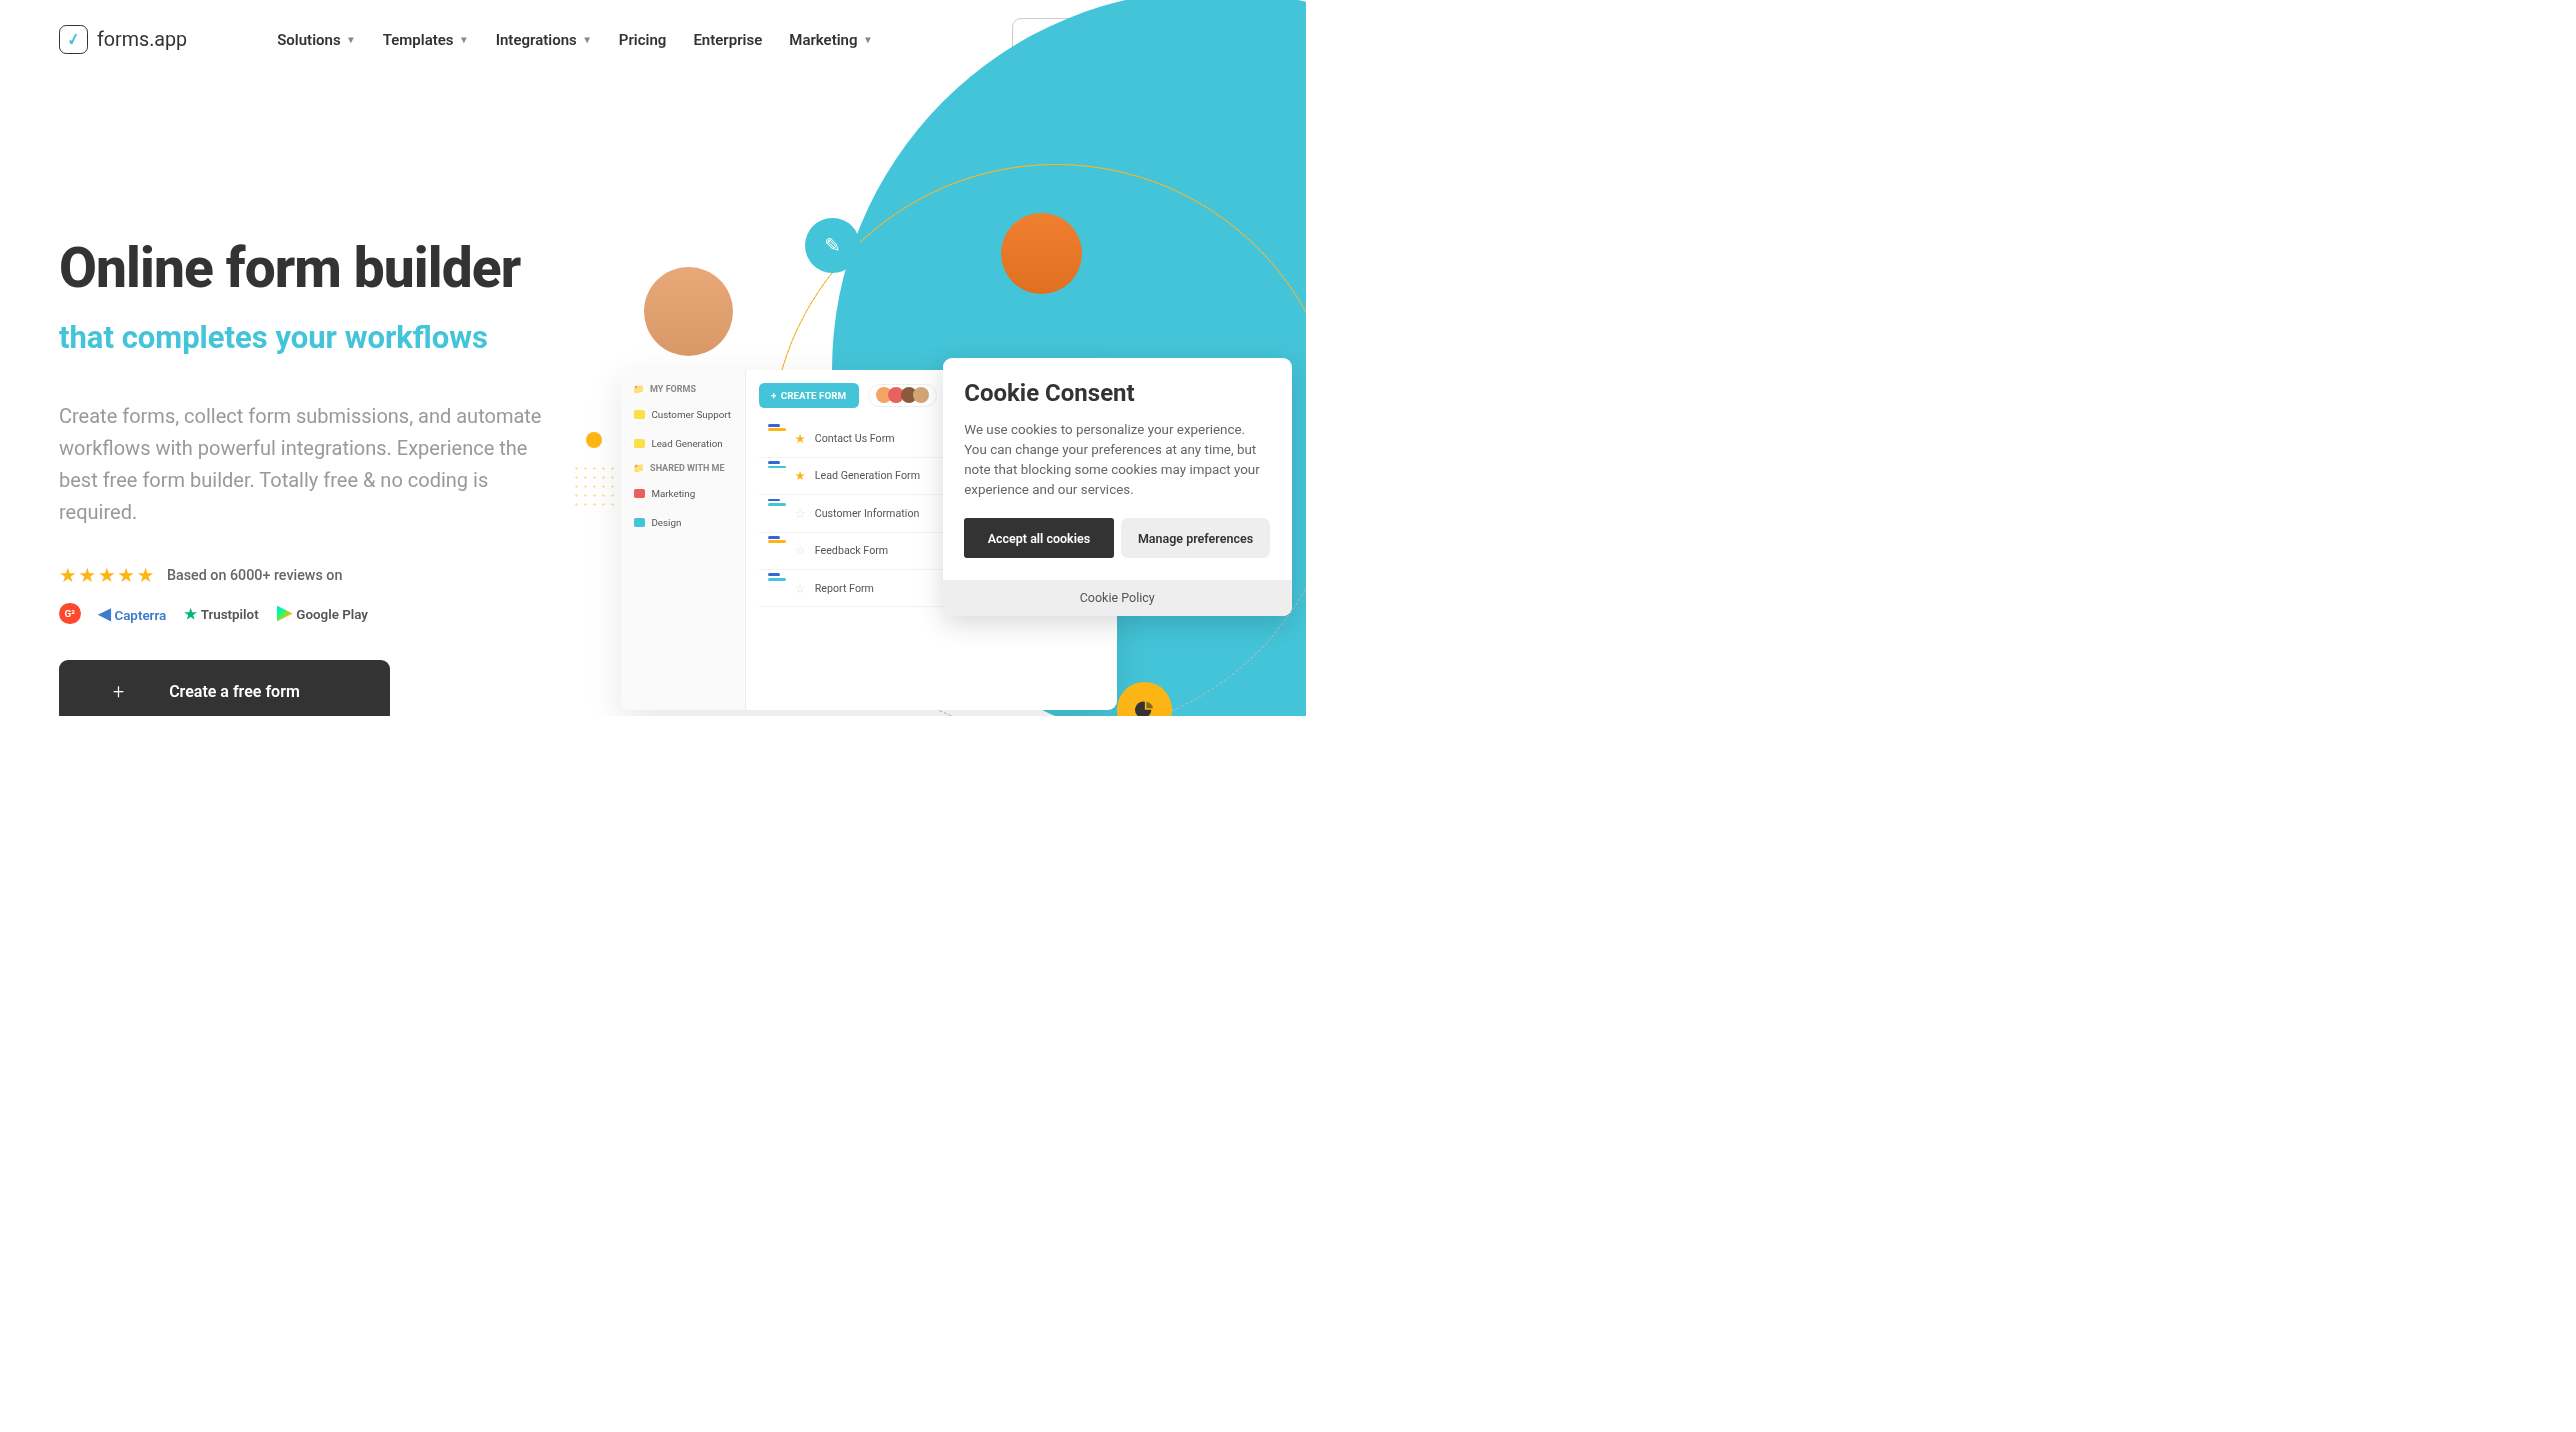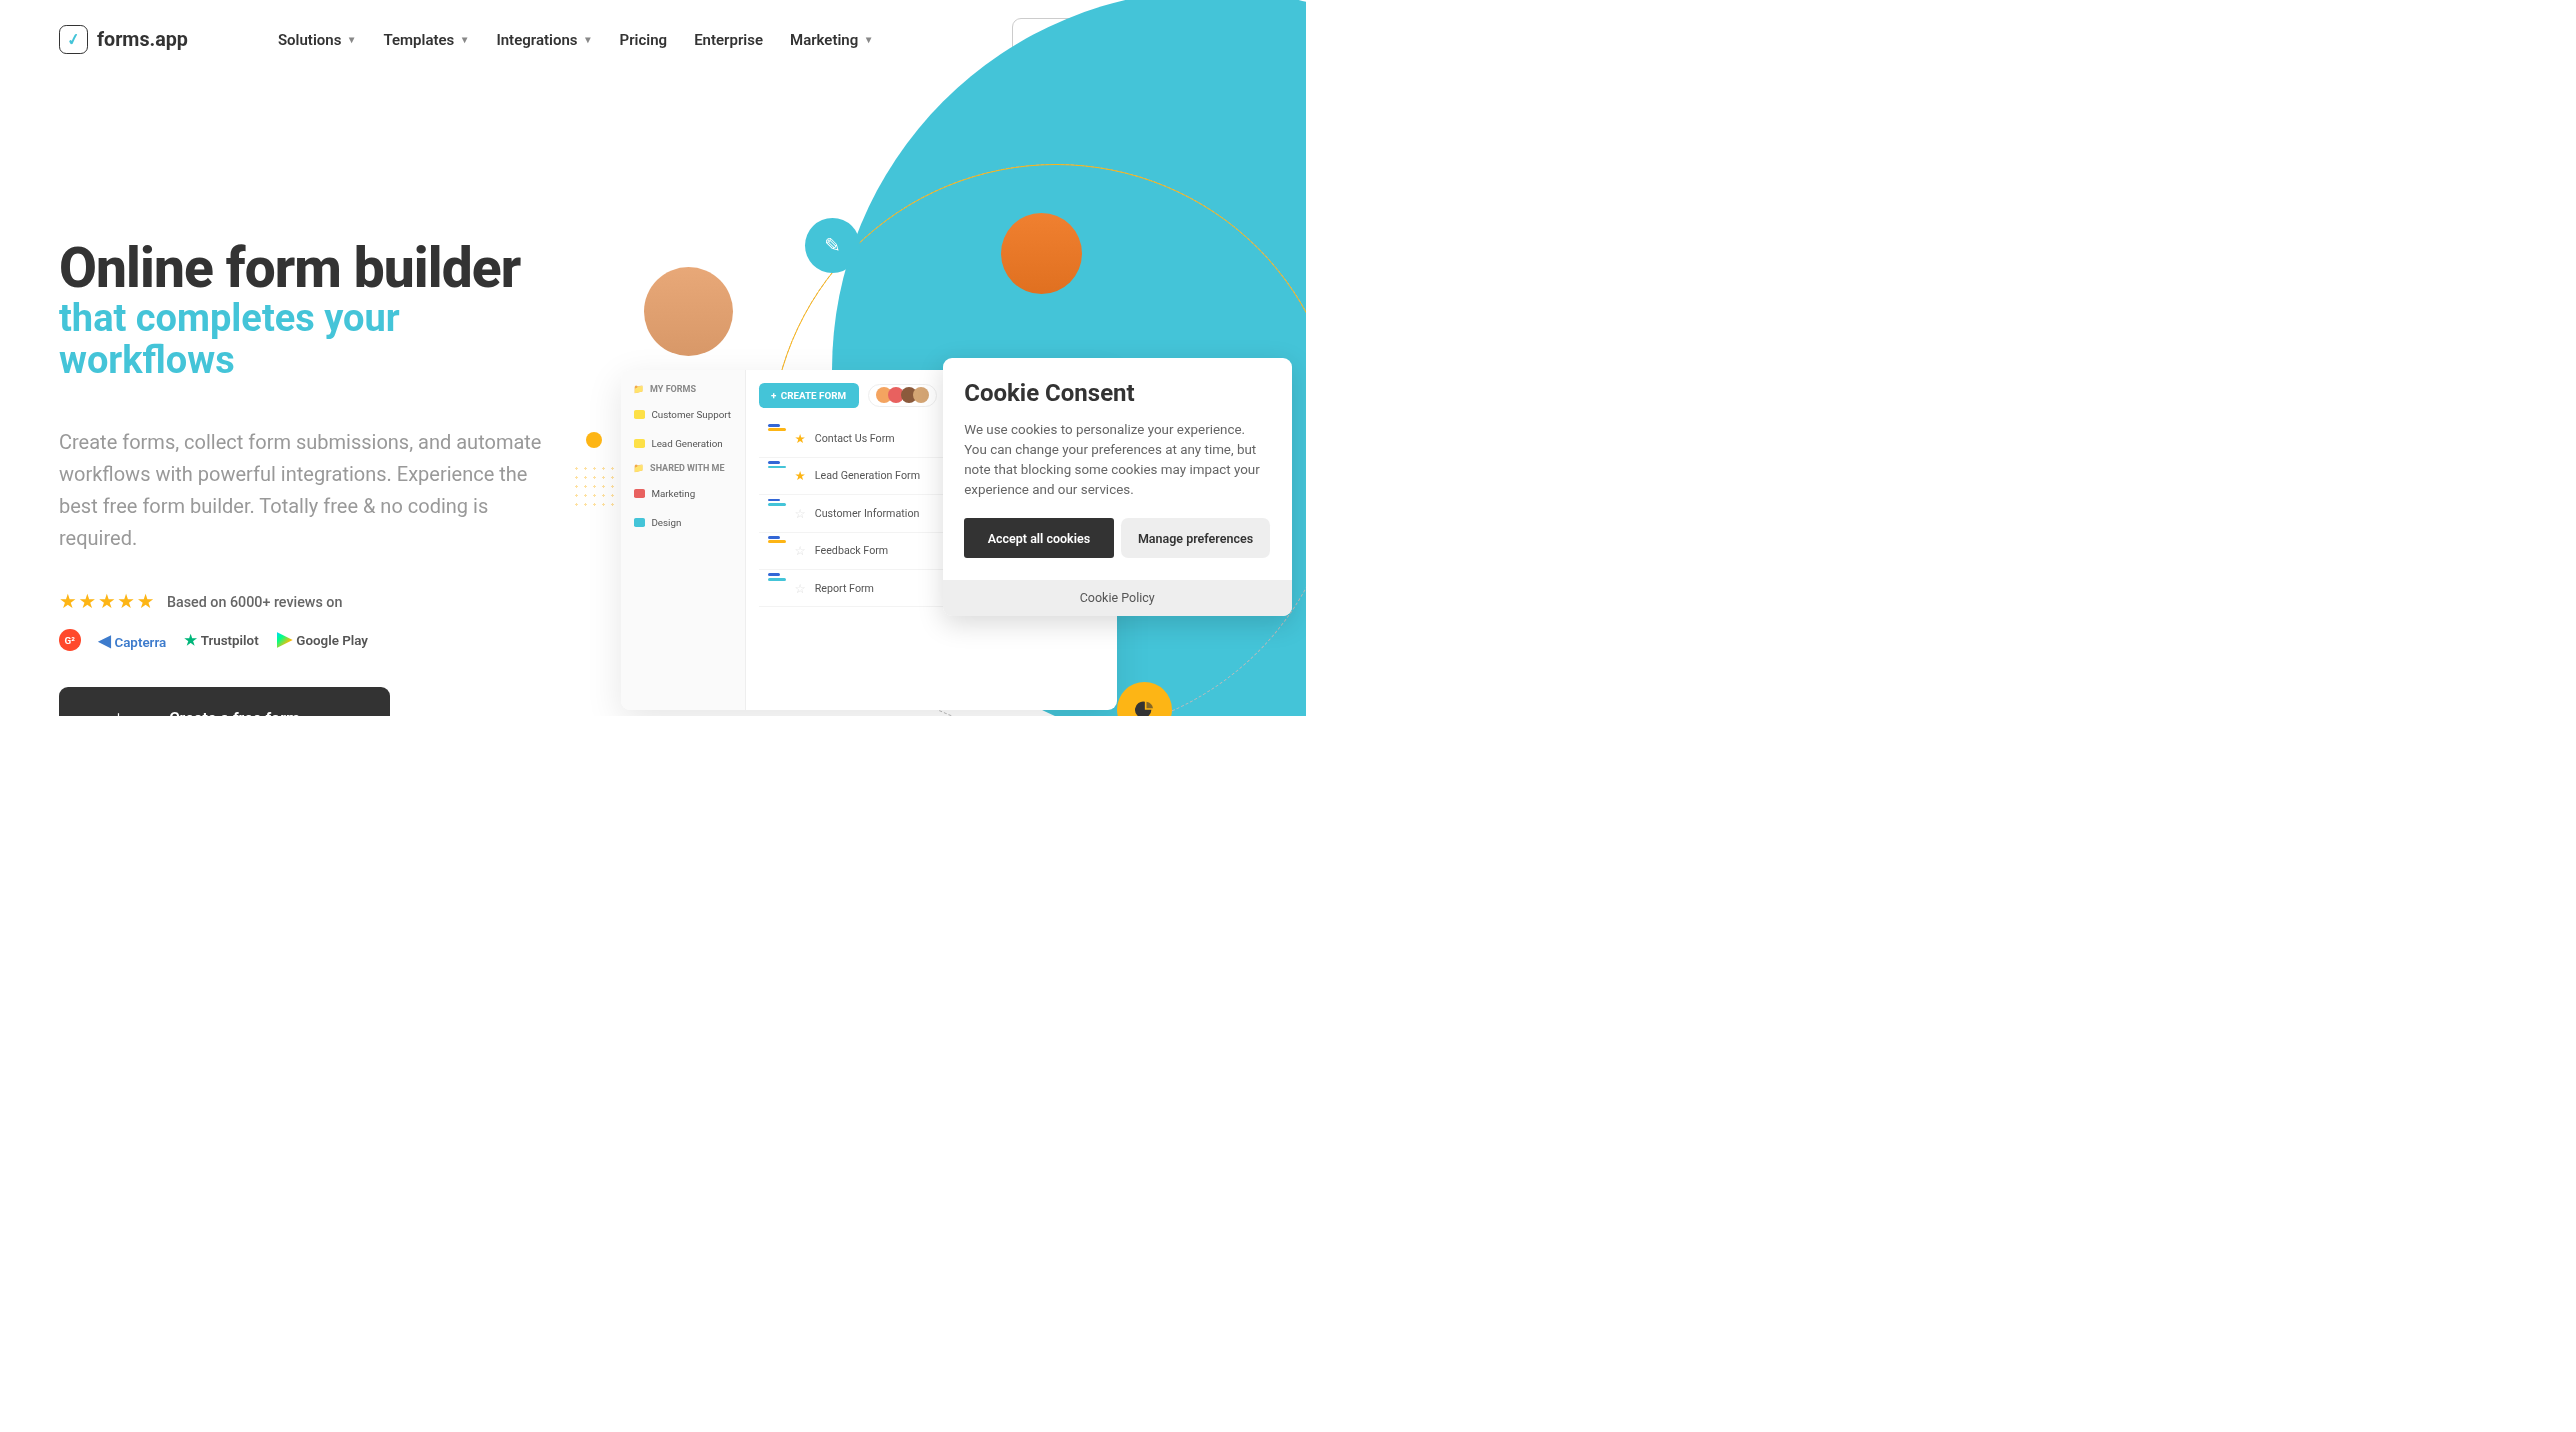--- a/index.html
+++ b/index.html
@@ -1,31 +1,31 @@
 <!DOCTYPE html>
 <html style="font-size:14.3px"><head>
 <meta charset="utf-8">
 <style>
 *{margin:0;padding:0;box-sizing:border-box;font-family:-apple-system,BlinkMacSystemFont,'Segoe UI',Roboto,sans-serif}
 body{background:#fff;overflow-x:hidden;width:1306px;height:716px;position:relative}
 .header{display:flex;align-items:center;padding:18px 59px;gap:36px}
 .logo{display:flex;align-items:center;gap:9px}
 .logo-icon{width:29px;height:29px;border:1.8px solid #333;border-radius:7.2px;position:relative;display:flex;align-items:center;justify-content:center}
 .logo-check{color:#44c4d8;font-size:16px;font-weight:bold;transform:rotate(-10deg)}
-.logo-text{font-size:19.7px;font-weight:700;color:#333}
+.logo-text{font-size:19.7px;font-weight:400;color:#333}
 .nav{display:flex;gap:27px;margin-left:54px}
 .nav-item{display:flex;align-items:center;gap:5.4px;font-size:15px;font-weight:600;color:#333;cursor:pointer}
 .chevron{font-size:9.8px;color:#888}
 .auth-buttons{display:flex;gap:7.2px;margin-left:auto}
 .btn-signin{padding:12.5px 25px;border:0.9px solid #ccc;border-radius:9px;background:#fff;font-size:14.3px;font-weight:700;cursor:pointer}
 .btn-signup{padding:12.5px 25px;border:none;border-radius:9px;background:#333;color:#fff;font-size:14.3px;font-weight:700;cursor:pointer}
 .hero{display:flex;padding:72px 0 0 59px;position:relative}
 .hero-left{flex:0 0 519px;padding-top:89px}
 .hero-title{font-size:55px;font-weight:800;color:#333;line-height:1.05;letter-spacing:-0.9px}
-.hero-subtitle{font-size:38px;font-weight:700;color:#44c4d8;margin-top:0;line-height:1.1}
+.hero-subtitle{font-size:31px;font-weight:700;color:#44c4d8;margin-top:23px;line-height:1.1}
 .hero-desc{font-size:20px;color:#999;margin-top:45px;line-height:1.6;max-width:501px}
 .rating{display:flex;align-items:center;gap:12.5px;margin-top:36px}
 .stars{display:flex;gap:1.8px}
 .star{color:#fdb515;font-size:19.7px}
 .rating-text{font-size:14.3px;color:#666;font-weight:500}
 .review-logos{display:flex;gap:18px;margin-top:16px;align-items:center}
 .rlogo{display:flex;align-items:flex-end;gap:3.6px;font-size:13.4px;font-weight:600;color:#555}
 .g2{width:21.5px;height:21.5px;background:#ff492c;border-radius:50%;color:#fff;display:flex;align-items:center;justify-content:center;font-size:9.8px;font-weight:bold}
 .capterra-arrow{color:#3d7bcc;font-size:16px}
 .trustpilot-star{color:#00b67a;font-size:14.3px}

